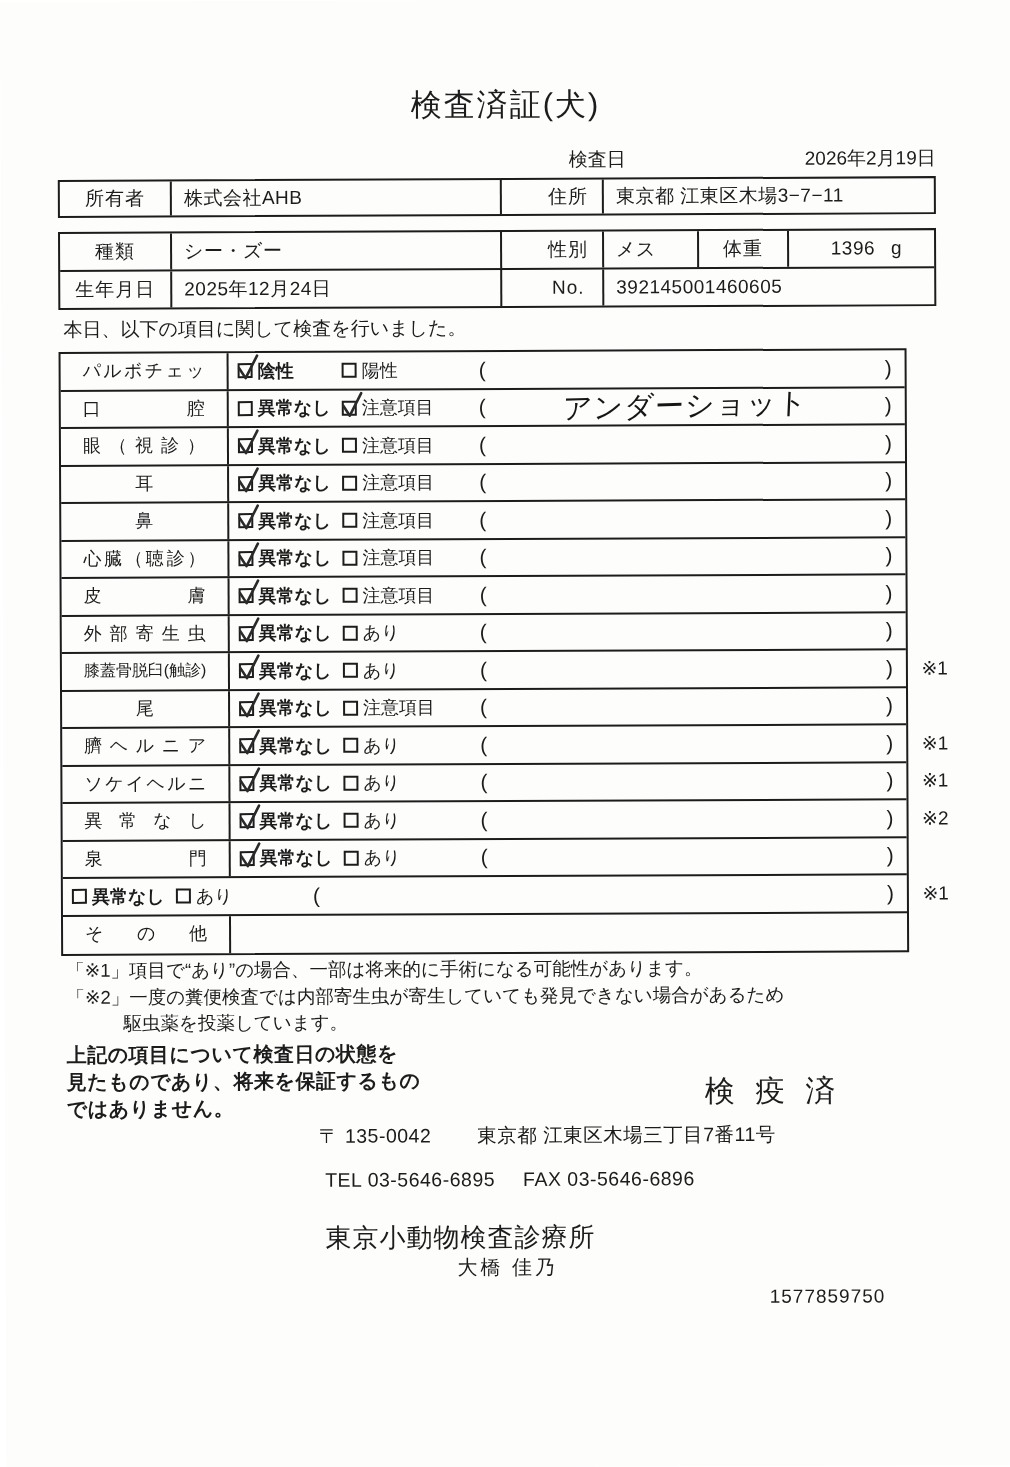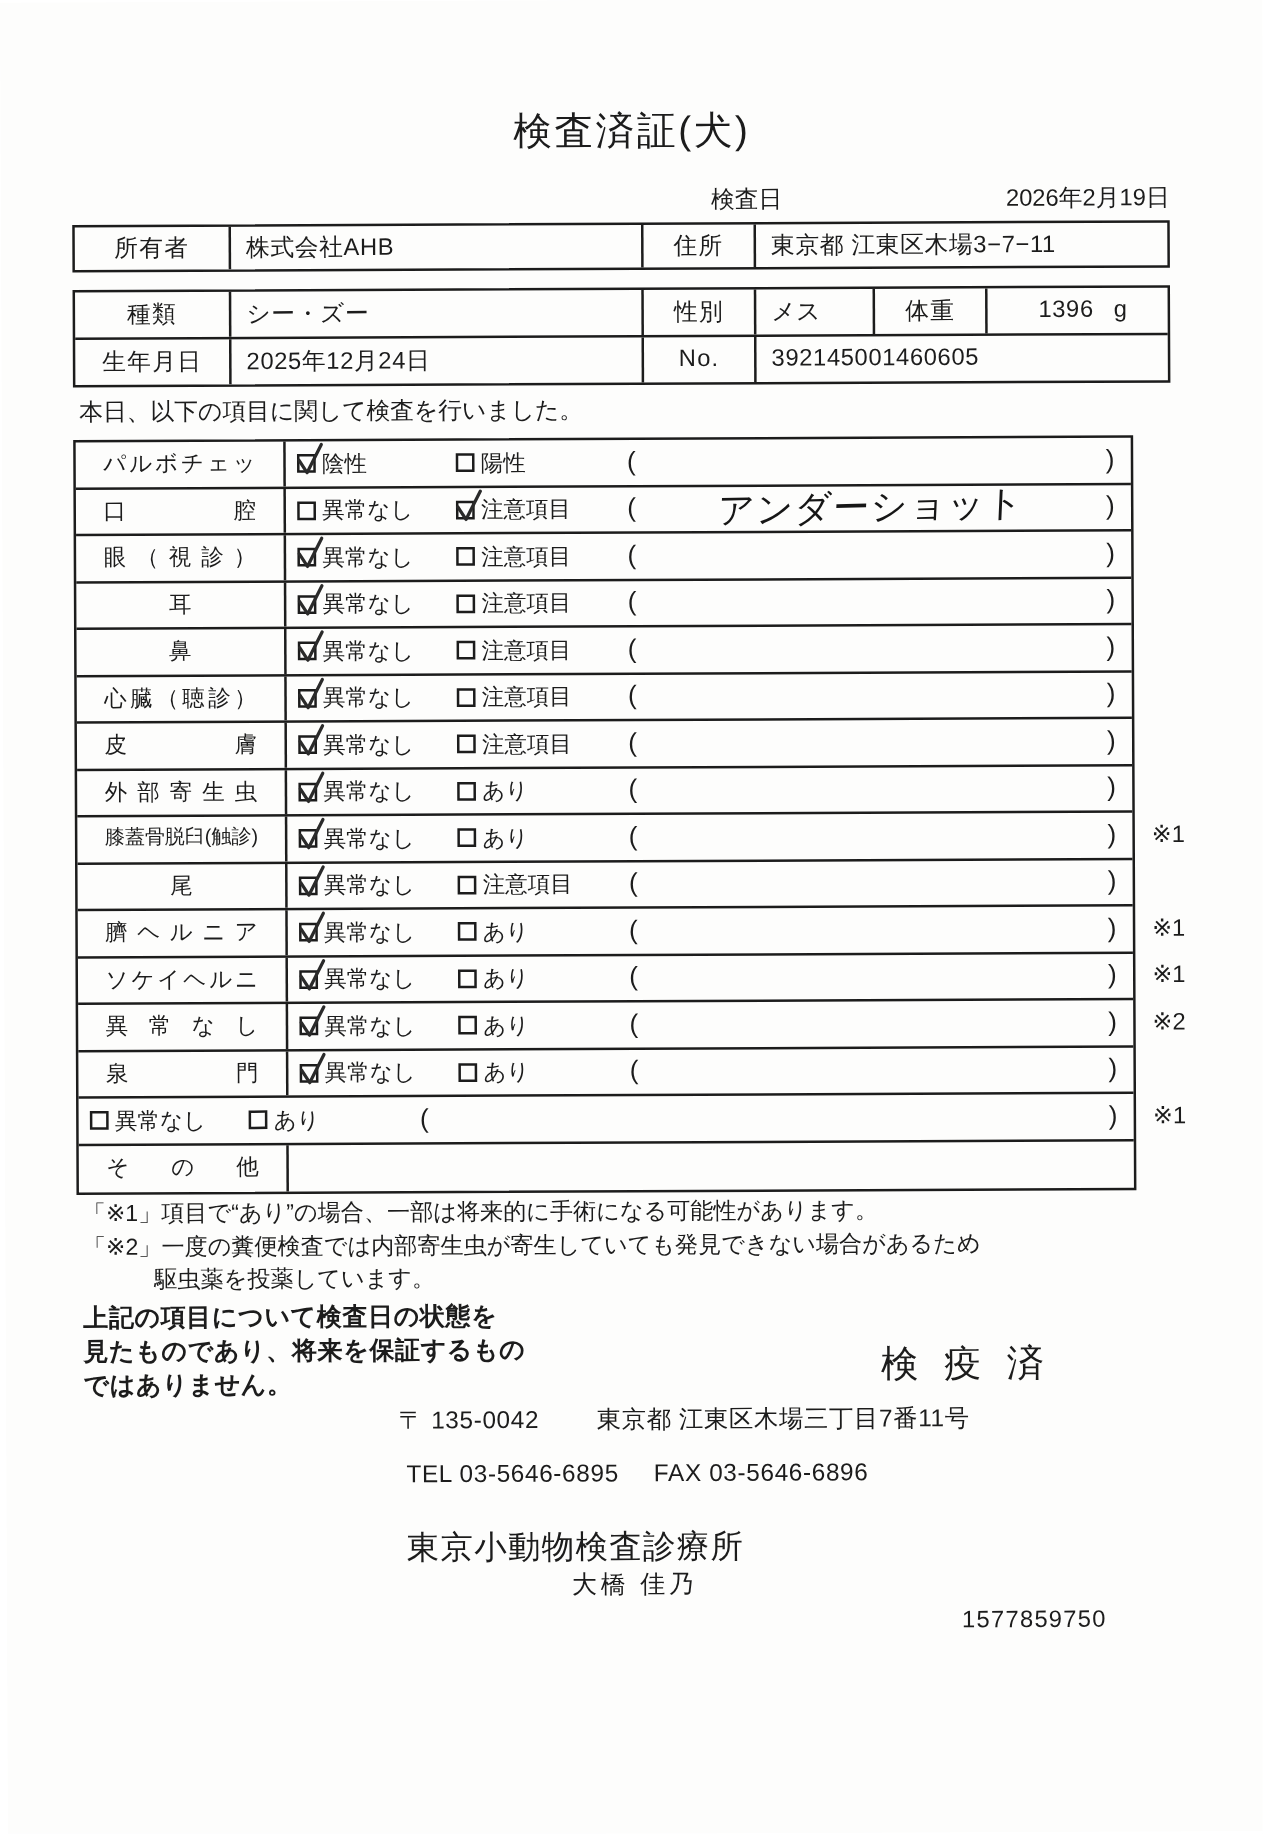--- a/index.html
+++ b/index.html
@@ -21,42 +21,42 @@
   .tbl { position:absolute; left:57px; width:878px; border:2px solid #1c1c1c; background:transparent; }
   .owner { top:178px; }
   .info  { top:230px; }
   .trow { display:flex; }
   .trow + .trow { border-top:2px solid #1c1c1c; }
   .cell { height:34px; display:flex; align-items:center; font-size:19px; overflow:hidden; }
   .info .cell { height:36px; }
   .cell:not(:last-child) { border-right:2px solid #1c1c1c; }
   .label { justify-content:center; letter-spacing:1px; }
   .value { padding-left:12px; letter-spacing:0.5px; }
-  .w1 { width:125px; flex:none;font-family:Liberation Mono, monospace; }
+  .w1 { width:112px; flex:none;font-family:Liberation Mono, monospace; }
   .w2 { width:330px; flex:none; }
-  .w3 { width:90px;  flex:none; }
+  .w3 { width:70px;  flex:none;margin-left:32px; }
   .w5 { width:95px;  flex:none; }
   .w6 { width:90px;  flex:none; }
   .wlast { flex:1; }
   .weight { justify-content:flex-end; padding-right:32px; gap:16px; }
 
   .intro { position:absolute; top:315px; left:62px; font-size:19px; }
 
   
   .exam-table { position:absolute; top:350px; left:57px; width:848px; border:2px solid #1c1c1c; }
   .exam-row { display:flex; height:37.5px; border-bottom:2px solid #1c1c1c; position:relative; }
   .exam-row:last-child { border-bottom:0; }
   .exam-item { width:168px; flex:none; border-right:2px solid #1c1c1c;
                font-size:18px; line-height:34px; padding:0 22px;
                text-align:justify; text-align-last:justify; overflow:hidden; }
   .exam-item.single { text-align:center; text-align-last:center; }
   .exam-item.tight  { font-size:16px; letter-spacing:-0.5px; }
   .exam-content { flex:1; display:flex; align-items:center; min-width:0; }
   .opt { display:flex; align-items:center; gap:5px; flex:none; }
-  .opt1 { margin-left:9px; width:127px; }
+  .opt1 { margin-left:9px; width:104px;font-weight:bold; }
   .opt2 { width:122px; }
   .cb { width:15px; height:15px; border:2px solid #1c1c1c; position:relative; flex:none; background:transparent; }
   .tick { position:absolute; left:-4px; top:-12px; width:24px; height:28px; overflow:visible; }
   .tick path { stroke:#2a2a2a; stroke-width:2.6; fill:none; stroke-linecap:round; stroke-linejoin:round; }
   .optlabel { font-size:18px; white-space:nowrap; }
   .paren { flex:1; display:flex; align-items:center; margin-left:15px; margin-right:13px;
            font-size:21px; min-width:0; }
   .note { flex:1; text-align:center; font-size:29px; font-weight:500; color:#161616;
           transform:skewX(-4deg) rotate(-1.2deg); letter-spacing:1px; white-space:nowrap; }
   .mark { position:absolute; right:-42px; top:50%; transform:translateY(-50%);

